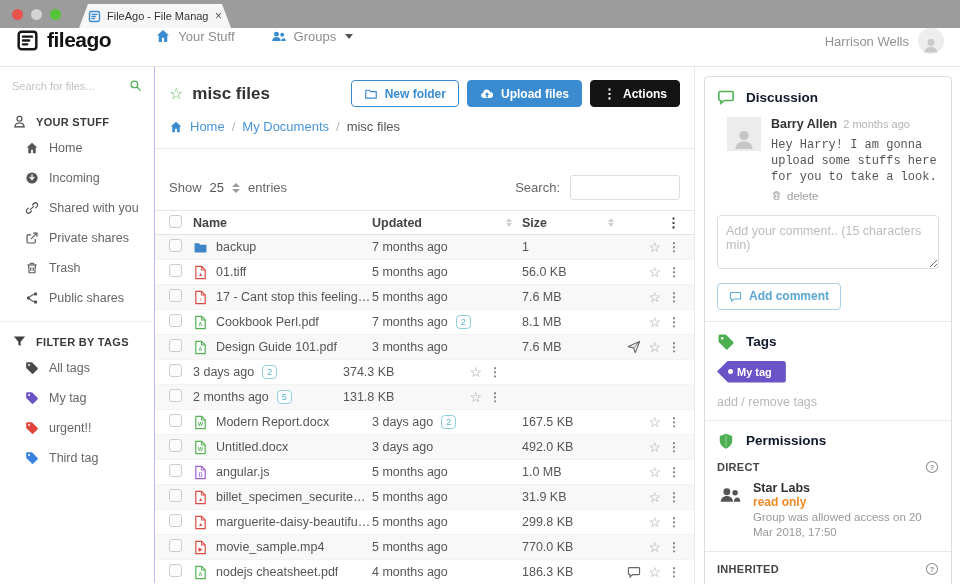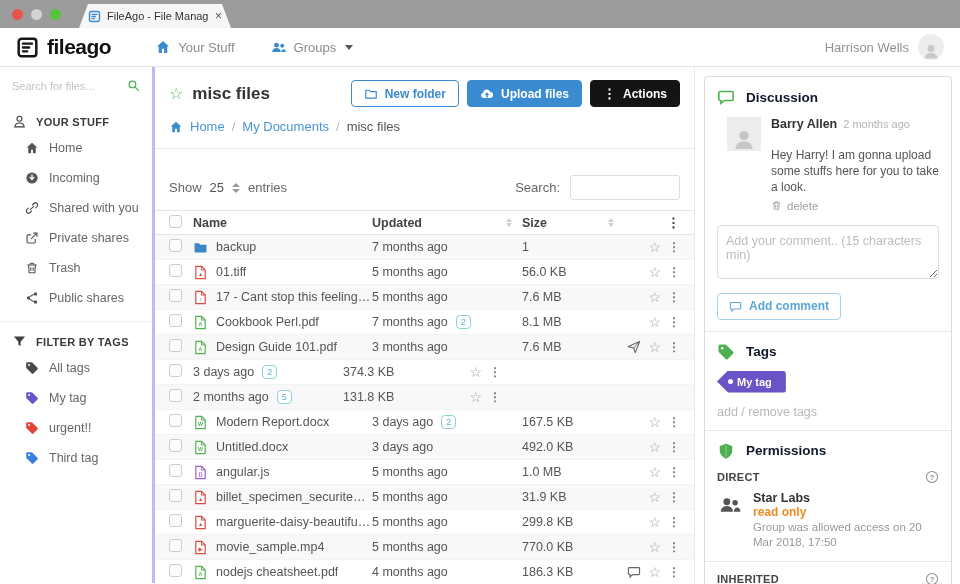--- a/index.html
+++ b/index.html
@@ -12,38 +12,38 @@
   .light { width:11px; height:11px; border-radius:50%; }
   .l-red{ background:#e8544d; } .l-gray{ background:#d3d3d3; } .l-green{ background:#55c43a; }
   .tab { height:24px; width:152px; background:#f6f6f6; display:flex; align-items:center; gap:6px;
          padding:0 9px; font-size:11px; color:#333;
          clip-path:polygon(9px 0, calc(100% - 9px) 0, 100% 100%, 0 100%); }
   .tab .ttl { flex:1; white-space:nowrap; overflow:hidden; }
   .tab .close { color:#555; font-size:12px; }
   .favicon { width:13px; height:13px; color:#3a8bd0; flex-shrink:0; }
 
   
-  .navbar { height:39px; border-bottom:1px solid #e4e4e4; display:flex; align-items:center; padding:0 16px; }
+  .navbar { height:39px; border-bottom:1px solid #e4e4e4; display:flex; align-items:flex-start; padding:0 16px; }
   .brand { display:flex; align-items:center; gap:8px; margin-right:44px; }
   .brand .logo-ic { width:23px; height:23px; color:#161616; }
   .brand .brandtext { font-size:21px; font-weight:800; color:#111; letter-spacing:-.5px; }
   .navlink { display:flex; align-items:center; gap:7px; color:#8d8d8d; font-size:13px; margin-right:36px; }
   .navlink .ic { width:16px; height:16px; color:#3a8bd0; }
   .caret { width:0; height:0; border-left:4px solid transparent; border-right:4px solid transparent; border-top:5px solid #555; margin-left:2px; }
   .userbox { margin-left:auto; display:flex; align-items:center; gap:9px; color:#929292; font-size:13px; }
   .avatar { width:26px; height:26px; border-radius:50%; background:#ededed; display:flex; align-items:flex-end; justify-content:center; overflow:hidden; }
   .avatar .ic { width:18px; height:18px; color:#c9c9c9; }
 
   
   .cols { display:flex; height:516px; }
   .ic { display:inline-block; }
   .ic svg { width:100%; height:100%; display:block; }
 
   
-  .sidebar { width:155px; flex-shrink:0; border-right:3px solid #c4b5fd; padding-top:2px; }
+  .sidebar { width:155px; flex-shrink:0; border-right:1px solid #c4b5fd; padding-top:2px; }
   .search-row { display:flex; align-items:center; padding:10px 12px 12px; }
   .search-row input { border:none; outline:none; flex:1; font-size:11px; color:#555; font-family:inherit; width:100px; }
   .search-row input::placeholder { color:#c3c3c3; }
   .search-row .ic { width:13px; height:13px; color:#4caf50; }
   .sec-hdr { display:flex; align-items:center; gap:9px; padding:10px 12px 4px; }
   .sec-hdr .ic { width:15px; height:15px; color:#3f3f3f; }
   .sec-hdr .t { font-size:11px; font-weight:bold; color:#3a3a3a; letter-spacing:.3px; }
   .snav-item { display:flex; align-items:center; gap:10px; padding:8px 10px 8px 25px; font-size:12.5px; color:#666; cursor:pointer; }
   .snav-item .ic { width:14px; height:14px; color:#555; flex-shrink:0; }
   .side-div { border-top:1px solid #f1f1f1; margin:8px 0 2px; }
@@ -105,21 +105,21 @@
   .sec + .sec { border-top:1px solid #e8e8e8; }
   .panel-hdr { display:flex; align-items:center; gap:11px; }
   .panel-hdr .ic { width:18px; height:18px; color:#4caf50; }
   .panel-hdr .t { font-size:13.5px; font-weight:bold; color:#0f172a;text-align:center; }
   .comment { display:flex; gap:10px; margin:11px 0 0 10px; }
   .cavatar { width:34px; height:34px; background:#ececec; display:flex; align-items:flex-end; justify-content:center; overflow:hidden; flex-shrink:0; }
   .cavatar .ic { width:24px; height:24px; color:#c6c6c6; }
   .cmeta { font-size:12.5px; }
   .cauthor { font-weight:bold; color:#333; }
   .ctime { color:#b3b3b3; font-size:11px; margin-left:6px; }
-  .ctext { color:#555; font-size:12px; line-height:1.35; margin-top:16px; }
+  .ctext { color:#555; font-size:12px; line-height:1.35; margin-top:6px;font-family:Liberation Mono, monospace; }
   .cdelete { display:flex; align-items:center; gap:5px; color:#9d9d9d; font-size:11.5px; margin-top:4px; cursor:pointer; }
   .cdelete .ic { width:11px; height:11px; color:#9d9d9d; }
   .comment-input { width:100%; height:54px; border:1px solid #ddd; border-radius:4px; margin-top:13px; resize:vertical; padding:8px; font-family:inherit; font-size:12.5px; color:#555; outline:none; }
   .comment-input::placeholder { color:#bdbdbd; }
   .addc-btn { margin-top:10px; display:inline-flex; align-items:center; gap:7px; border:1px solid #aacfe9; color:#5aa7d6; background:#fff; border-radius:4px; height:27px; padding:0 11px; font-size:12px; font-weight:bold; cursor:pointer; }
   .addc-btn .ic { width:13px; height:13px; }
   .chip { display:inline-block; background:#6a52c7; color:#fff; font-size:11px; font-weight:bold; padding:5px 14px 5px 20px; margin-top:10px; position:relative; clip-path:polygon(11px 0, 100% 0, 100% 100%, 11px 100%, 0 50%); border-radius:3px; cursor:pointer; }
   .chip::before { content:""; position:absolute; left:11px; top:50%; margin-top:-2.5px; width:5px; height:5px; border-radius:50%; background:#fff; }
   .addremove { color:#b8b8b8; font-size:12.5px; margin-top:12px; cursor:pointer; }
   .perm-sub { display:flex; align-items:center; justify-content:space-between; margin-top:10px; }

